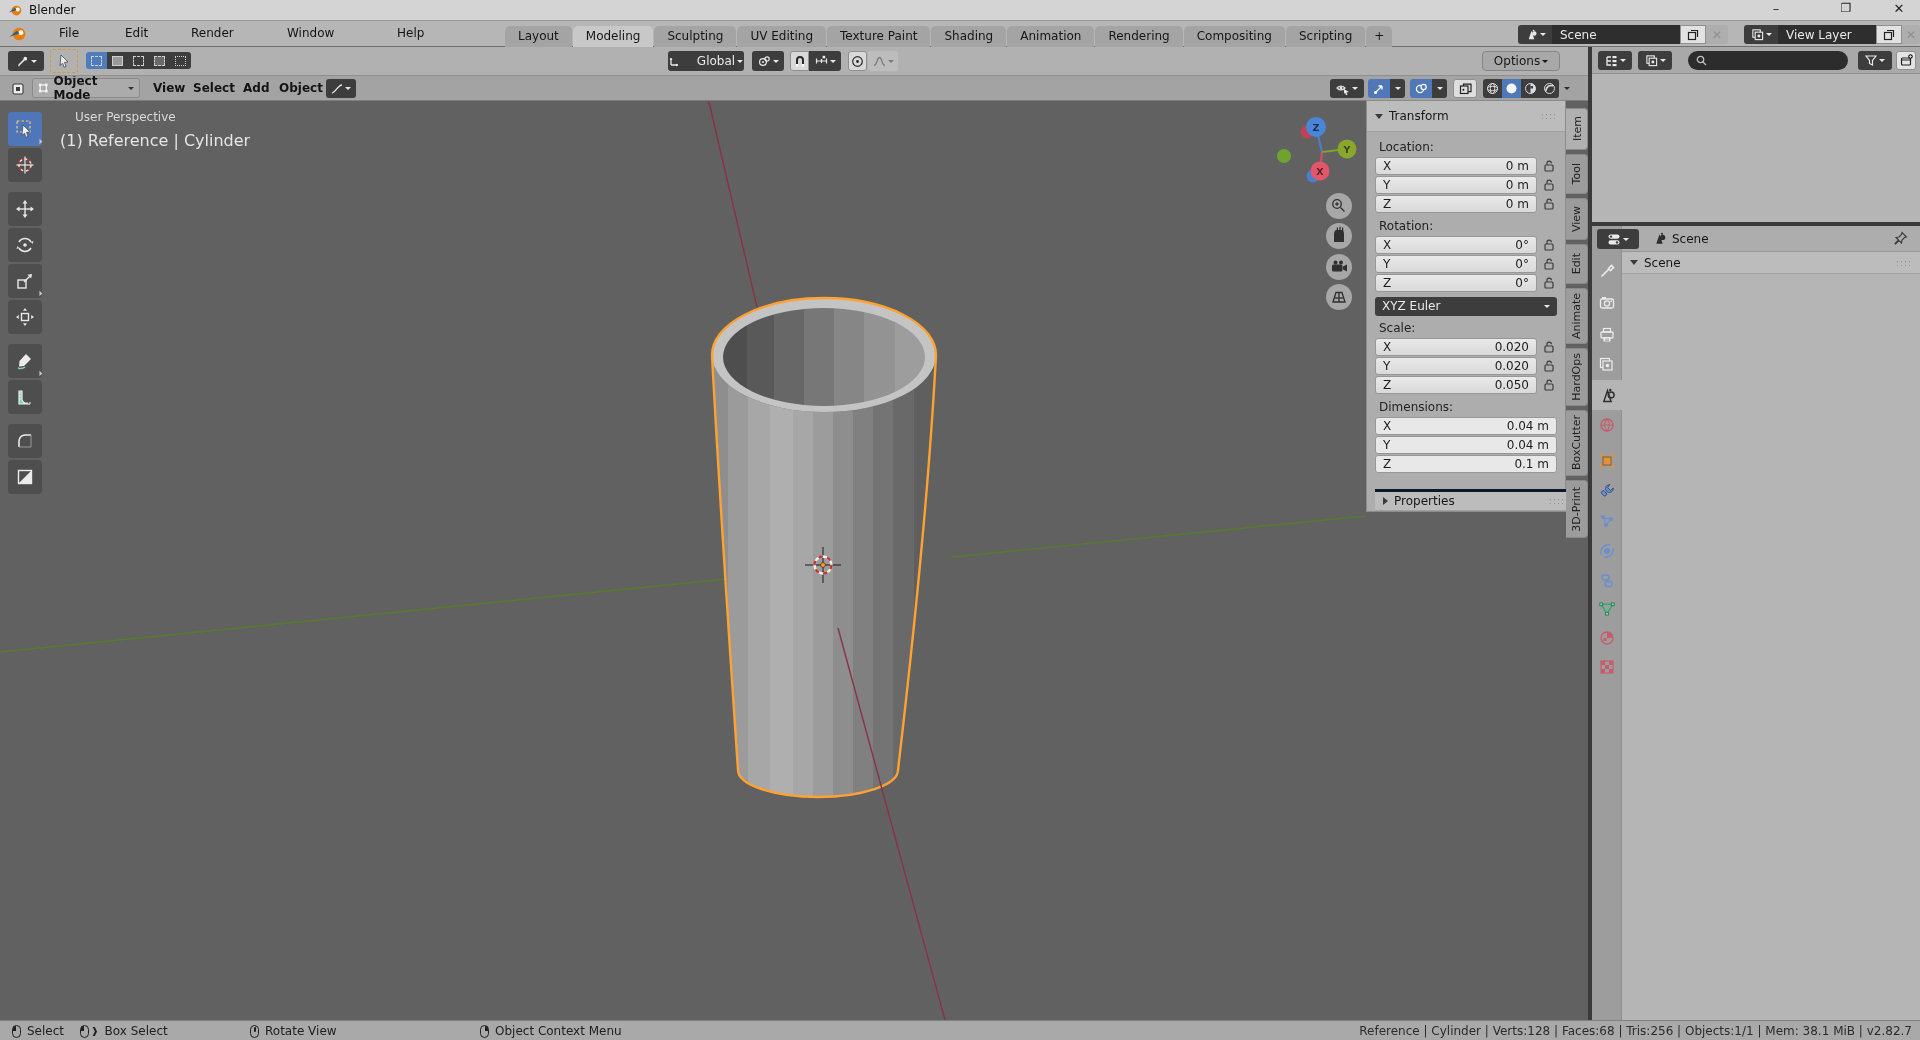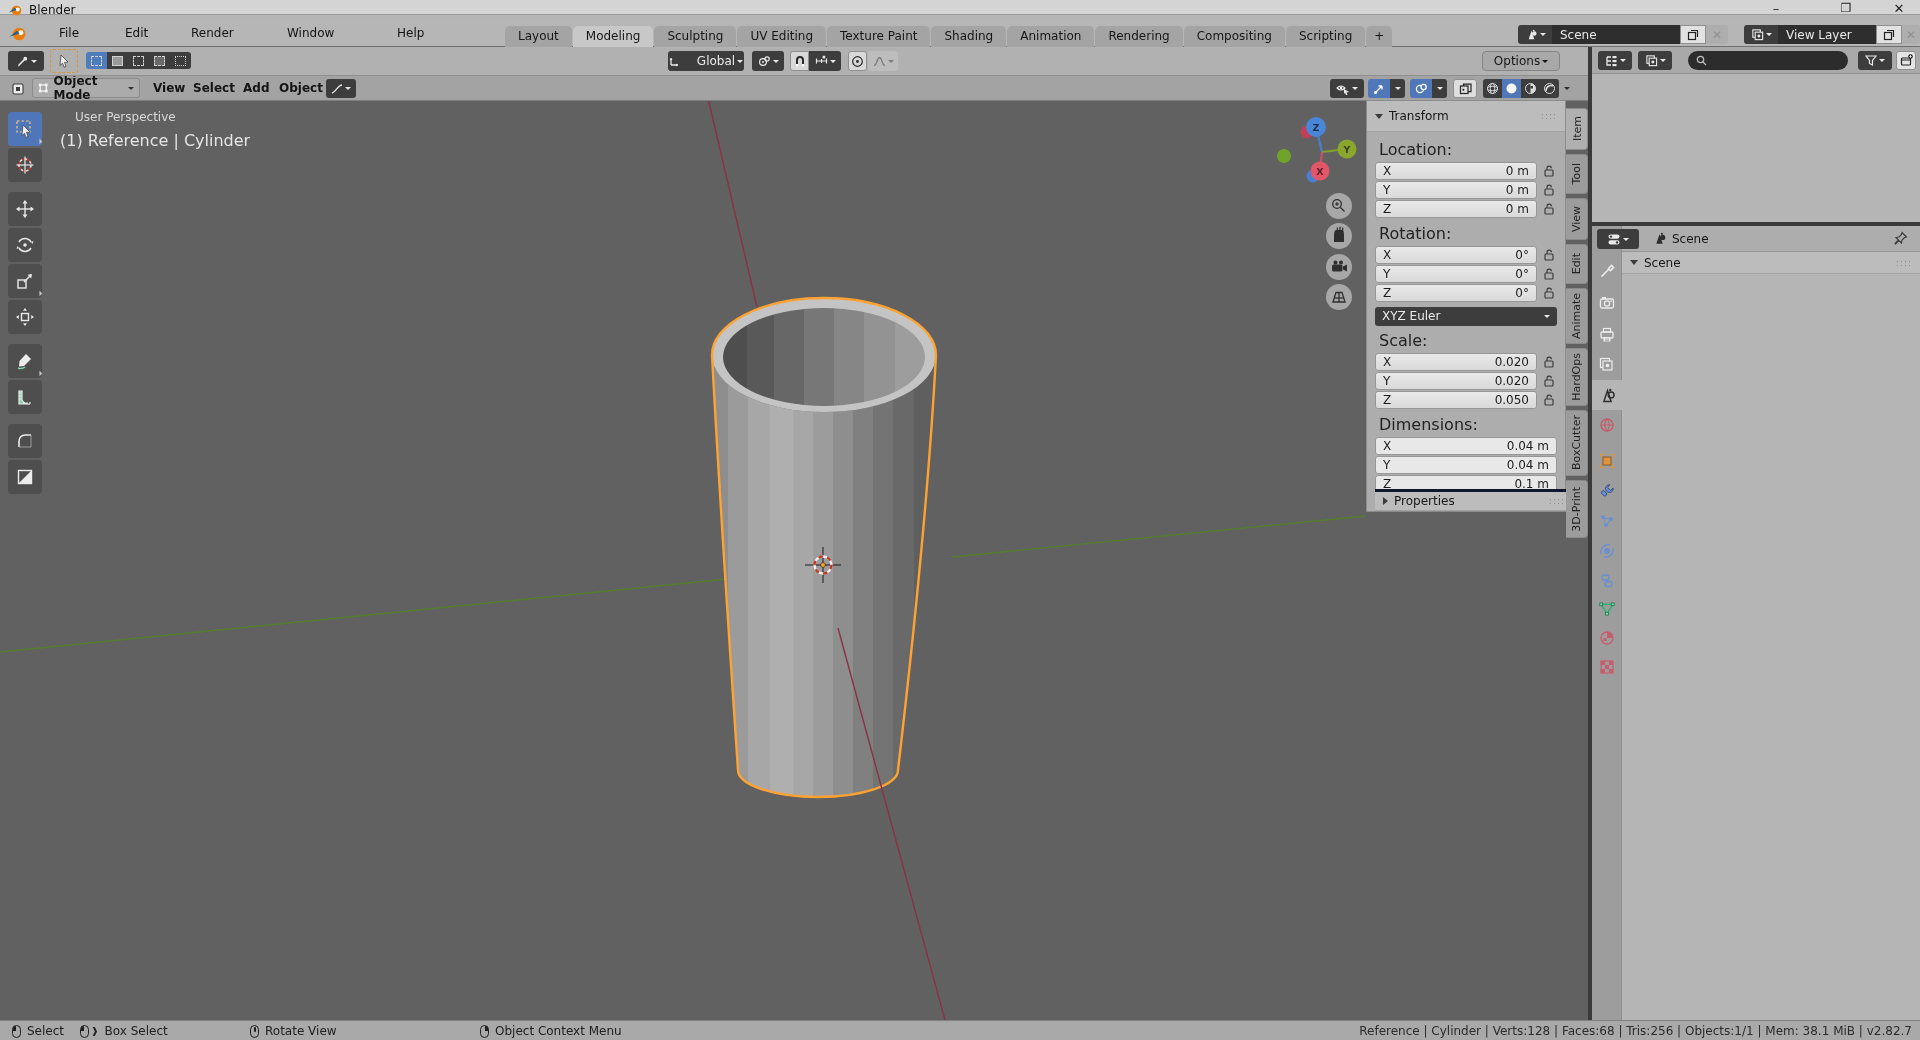--- a/index.html
+++ b/index.html
@@ -9,21 +9,21 @@
   .flex{display:flex;align-items:center;}
   .chev{display:inline-block;width:0;height:0;border-left:3.5px solid transparent;border-right:3.5px solid transparent;border-top:4px solid currentColor;margin-left:4px;}
   .chev.sm{border-left-width:3px;border-right-width:3px;border-top-width:3.5px;margin-left:2px;}
   .dark-btn{background:#3d3d3d;color:#e9e9e9;border-radius:3px;display:flex;align-items:center;justify-content:center;}
   .lite-btn{background:#d6d6d6;color:#222;border-radius:3px;display:flex;align-items:center;justify-content:center;border:1px solid #8f8f8f;box-sizing:border-box;}
   .menu-item{padding:2px 7px;border-radius:3px;color:#141414;font-size:12px;white-space:nowrap;}
   .wtab{height:21px;display:flex;align-items:center;padding:0 13px;background:#a4a4a4;color:#161616;
     border-radius:5px 5px 0 0;margin-right:1px;font-size:12px;white-space:nowrap;}
   .wtab.active{background:#c8c8c8;}
   
-  .np-label{font-size:16px;color:#232323;margin:6px 0 3px 4px;}
+  .np-label{font-size:12px;color:#232323;margin:6px 0 3px 4px;}
   .np-row{display:flex;align-items:center;margin-bottom:1px;height:18px;}
   .np-field{flex:1;height:18px;background:linear-gradient(#e9e9e9,#d9d9d9);border:1px solid #979797;border-radius:3px;
     box-sizing:border-box;display:flex;align-items:center;justify-content:space-between;padding:0 7px;color:#1c1c1c;}
   .np-field .val{color:#1c1c1c;}
   .lock{width:16px;height:14px;margin-left:4px;display:flex;align-items:center;justify-content:center;}
   .panel-hdr{height:22px;background:#bcbcbc;display:flex;align-items:center;padding:4px 8px;color:#161616;
     border-bottom:1px solid #a2a2a2;}
   .tri-r{display:inline-block;width:0;height:0;border-top:4px solid transparent;border-bottom:4px solid transparent;border-left:5px solid #3a3a3a;margin-right:6px;}
   .tri-d{display:inline-block;width:0;height:0;border-left:4px solid transparent;border-right:4px solid transparent;border-top:5px solid #3a3a3a;margin-right:6px;}
   .dots{margin-left:auto;color:#8d8d8d;font-size:9px;letter-spacing:1px;}
@@ -43,21 +43,21 @@
   .mouse.right i{right:0;top:0;width:3px;height:5px;border-radius:0 3px 0 0;}
   .mouse.mid i{left:2.5px;top:1px;width:2px;height:5px;border-radius:1px;}
   .hint{display:flex;align-items:center;gap:6px;color:#202020;font-size:12px;white-space:nowrap;}
   .sel-sq{width:21px;height:17px;background:#3d3d3d;display:flex;align-items:center;justify-content:center;}
   .sel-sq .g{width:9px;height:8px;border:1px dashed #cfcfcf;}
   .sel-sq.active{background:#4f7cba;}
 </style>
 </head>
 <body>
 
-<div class="abs" style="left:0;top:0;width:1920px;height:15px;background:#d4d4d4;border-bottom:1px solid #9a9a9a;box-sizing:border-box;">
+<div class="abs" style="left:0;top:0;width:1920px;height:21px;background:#d4d4d4;border-bottom:1px solid #9a9a9a;box-sizing:border-box;">
   <svg class="abs" style="left:8px;top:3px" width="15" height="15" viewBox="0 0 16 16">
       <circle cx="9" cy="8" r="5.2" fill="#e87d0d"></circle>
       <circle cx="10.4" cy="6.9" r="2.1" fill="#fff"></circle>
       <path d="M1,10 L7,5 l2,2.5 z" fill="#2b5f8a"></path>
     </svg>
   <span class="abs" style="left:29px;top:3px;font-size:12px;color:#111;">Blender</span>
   <span class="abs" style="left:1758px;top:1px;width:36px;text-align:center;color:#222;font-size:13px;">–</span>
   <span class="abs" style="left:1828px;top:1px;width:36px;text-align:center;color:#222;font-size:12px;">❐</span>
   <span class="abs" style="left:1884px;top:1px;width:30px;text-align:center;color:#222;font-size:13px;">✕</span>
 </div>

